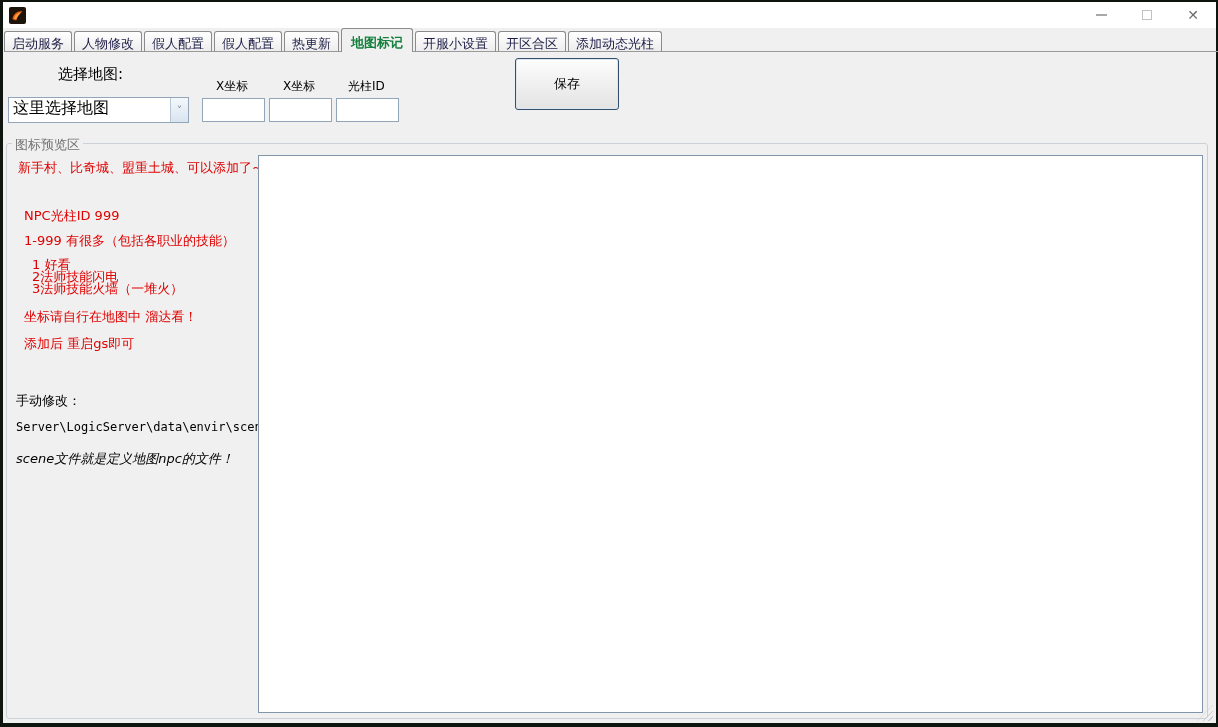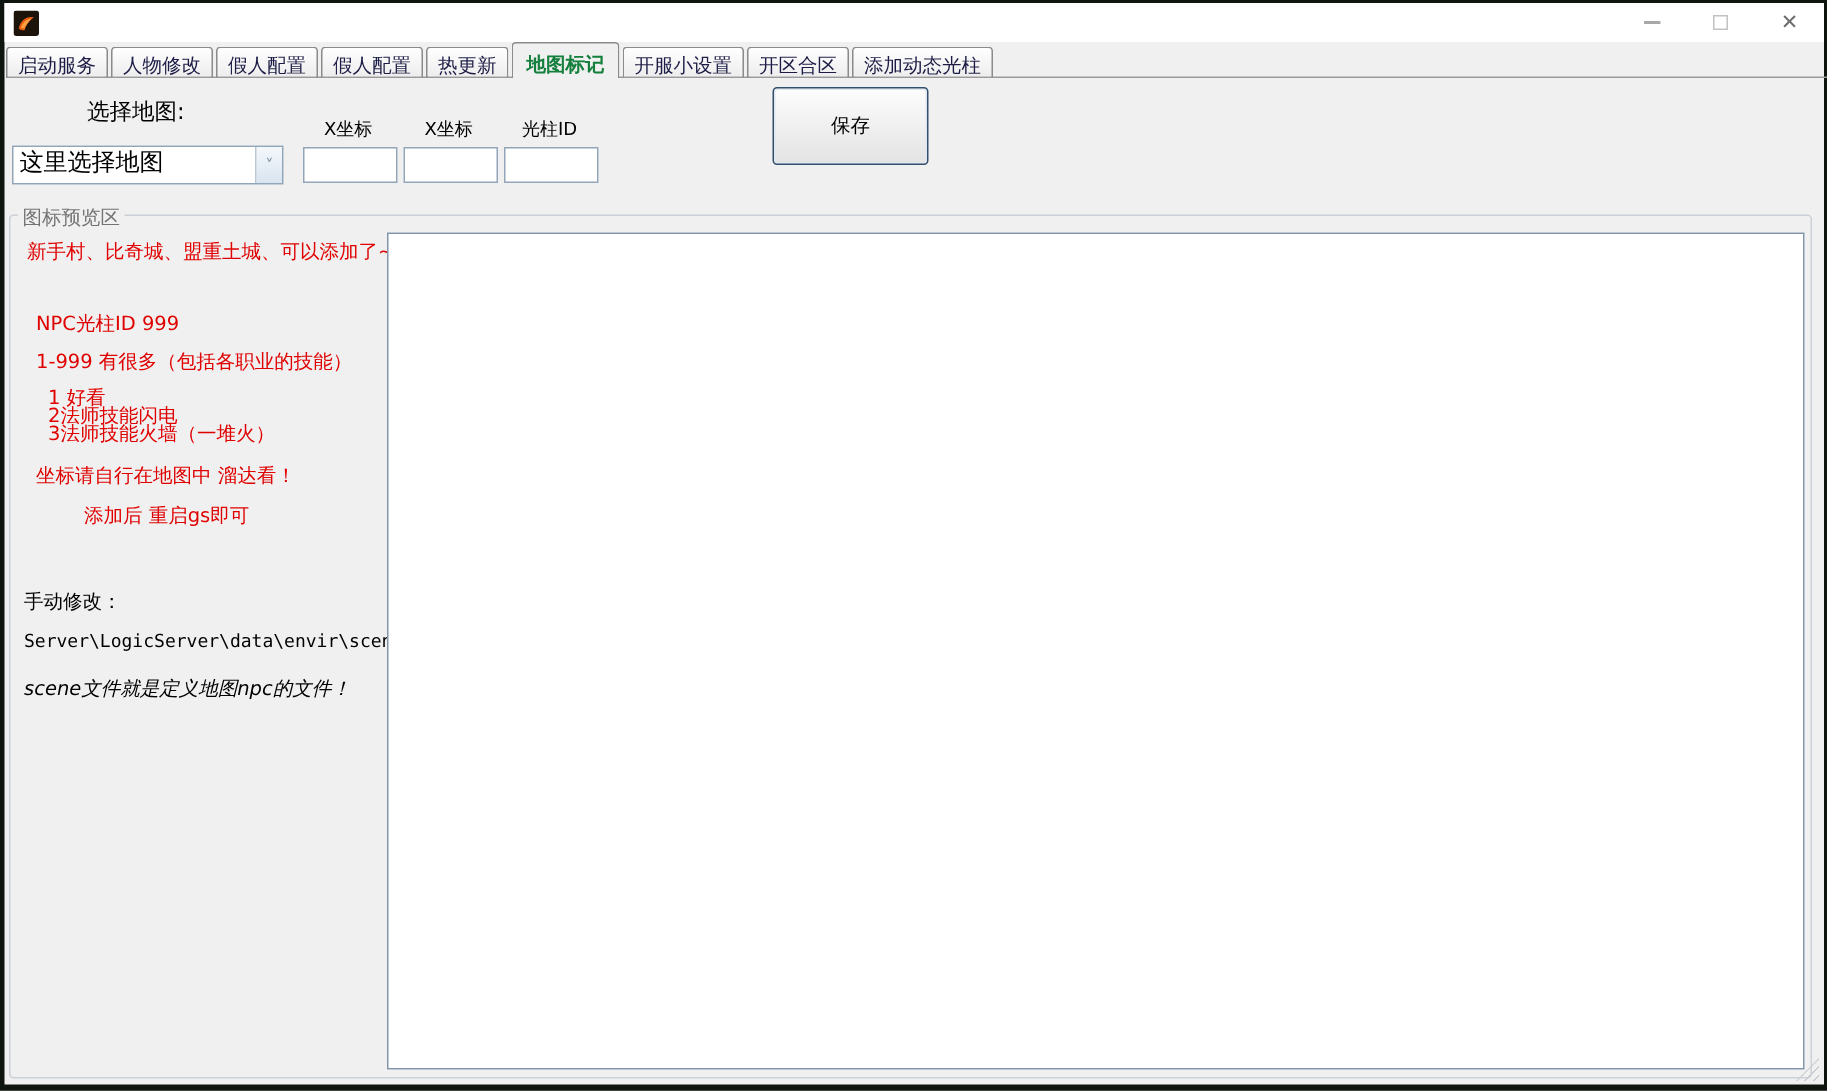--- a/index.html
+++ b/index.html
@@ -113,21 +113,21 @@
       <div class="group-label">图标预览区</div>
     </div>
 
     <div class="note red" style="left:15px;top:157px;">新手村、比奇城、盟重土城、可以添加了~</div>
     <div class="note red" style="left:21px;top:205px;">NPC光柱ID 999</div>
     <div class="note red" style="left:21px;top:230px;">1-999 有很多（包括各职业的技能）</div>
     <div class="note red" style="left:29px;top:254px;">1 好看</div>
     <div class="note red" style="left:29px;top:266px;">2法师技能闪电</div>
     <div class="note red" style="left:29px;top:278px;">3法师技能火墙（一堆火）</div>
     <div class="note red" style="left:21px;top:306px;">坐标请自行在地图中 溜达看！</div>
-    <div class="note red" style="left:21px;top:333px;margin-left:32px;">添加后  重启gs即可</div>
+    <div class="note red" style="left:21px;top:333px;">添加后  重启gs即可</div>
 
     <div class="note black" style="left:13px;top:390px;">手动修改：</div>
     <div class="note black mono" style="left:13px;top:418px;">Server\LogicServer\data\envir\scene</div>
     <div class="note black" style="left:13px;top:448px;font-style:italic;">scene文件就是定义地图npc的文件！</div>
 
     <div class="preview-panel"></div>
 
     <div class="grip"></div>
   </div>
 </div>

